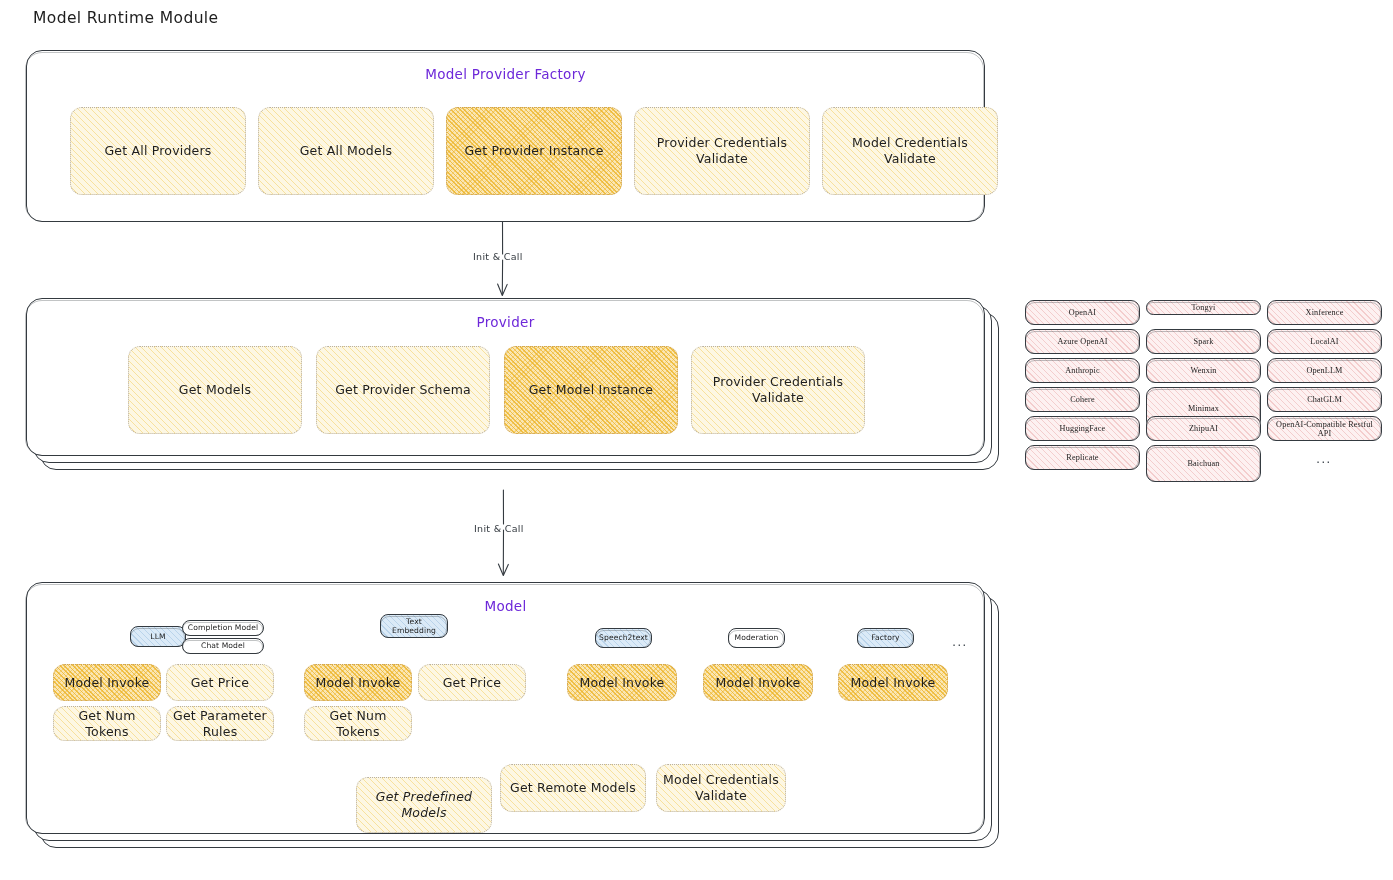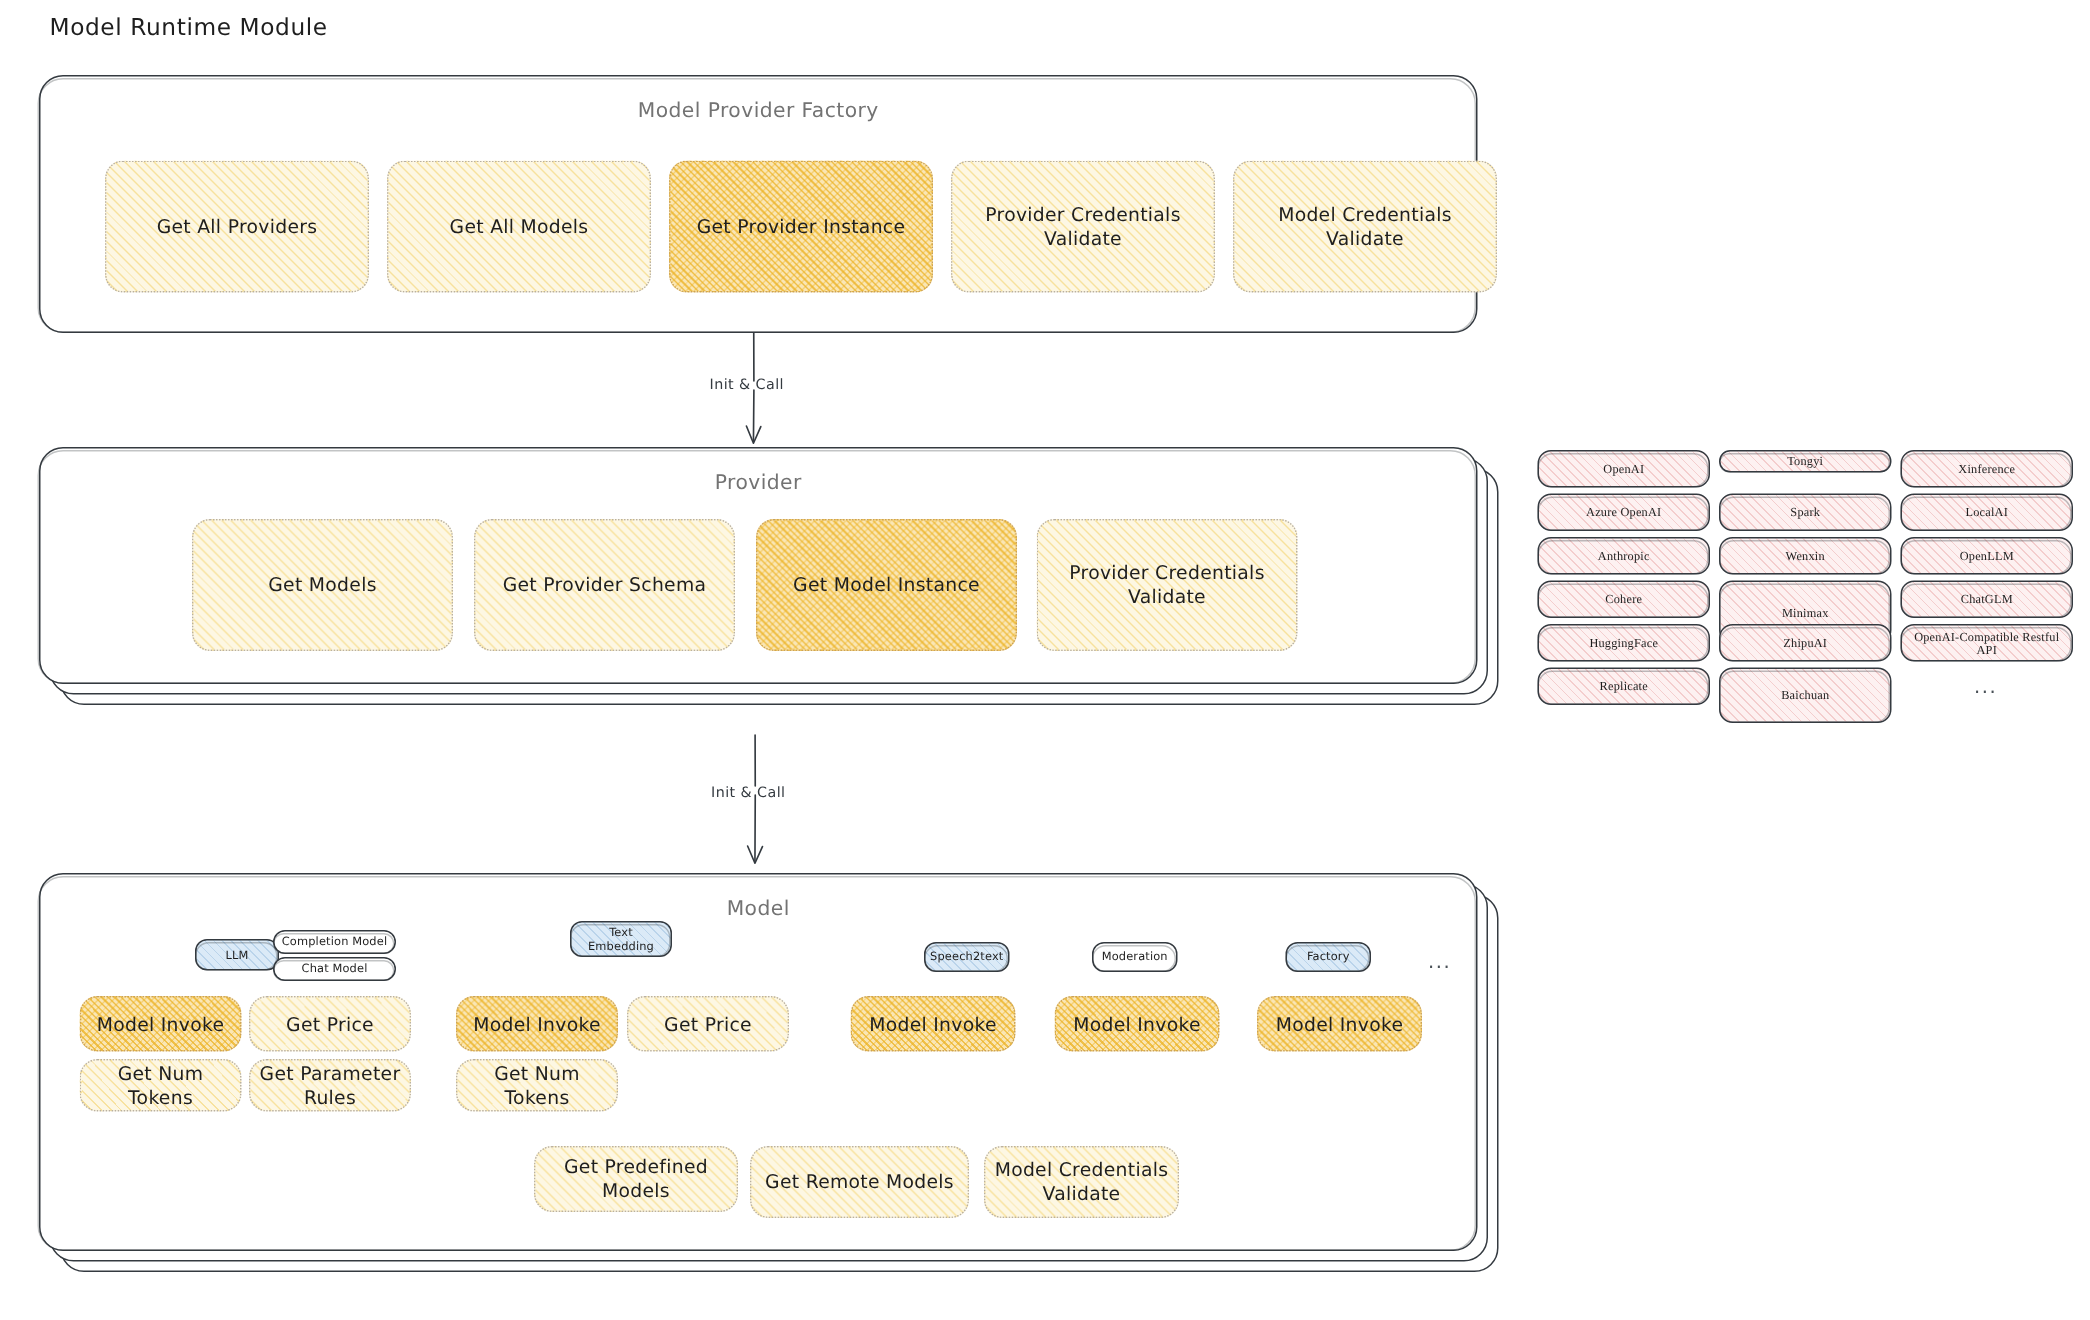--- a/index.html
+++ b/index.html
@@ -54,21 +54,21 @@
     box-sizing: border-box;
   }
   .panel-title {
     position: absolute;
     top: 16px;
     left: 0;
     right: 0;
     text-align: center;
     font-size: 13.5px;
     letter-spacing: .3px;
-    color: #737373;
+    color: #6d28d9;
   }
 
   
   .chip {
     position: absolute;
     box-sizing: border-box;
     border: 1.1px dotted #b9b0a0;
     border-radius: 12px;
     display: flex;
     align-items: center;
@@ -267,27 +267,27 @@
   <div class="chip" style="left:140px; top:82px; width:108px; height:37px;">Get Price</div>
   <div class="chip" style="left:27px; top:124px; width:108px; height:35px;">Get Num Tokens</div>
   <div class="chip" style="left:140px; top:124px; width:108px; height:35px;">Get Parameter Rules</div>
 
   <div class="badge blue" style="left:354px; top:32px; width:68px; height:24px;">Text Embedding</div>
 
   <div class="chip hl" style="left:278px; top:82px; width:108px; height:37px;">Model Invoke</div>
   <div class="chip" style="left:392px; top:82px; width:108px; height:37px;">Get Price</div>
   <div class="chip" style="left:278px; top:124px; width:108px; height:35px;">Get Num Tokens</div>
 
-  <div class="badge blue" style="left:569px; top:46px; width:57px; height:20px;margin-left:21px;">Speech2text</div>
+  <div class="badge blue" style="left:569px; top:46px; width:57px; height:20px;">Speech2text</div>
   <div class="chip hl" style="left:541px; top:82px; width:110px; height:37px;">Model Invoke</div>
 
   <div class="badge" style="left:702px; top:46px; width:57px; height:20px;">Moderation</div>
   <div class="chip hl" style="left:677px; top:82px; width:110px; height:37px;">Model Invoke</div>
 
   <div class="badge blue" style="left:831px; top:46px; width:57px; height:20px;">Factory</div>
   <div class="chip hl" style="left:812px; top:82px; width:110px; height:37px;">Model Invoke</div>
 
   <div class="ellipsis" style="left:926px; top:53px;">...</div>
 
-  <div class="chip" style="left:330px; top:182px; width:136px; height:44px;">Get Predefined Models</div>
+  <div class="chip" style="left:330px; top:195px; width:136px; height:56px;font-style:italic;">Get Predefined Models</div>
   <div class="chip" style="left:474px; top:182px; width:146px; height:48px;">Get Remote Models</div>
   <div class="chip" style="left:630px; top:182px; width:130px; height:48px;">Model Credentials Validate</div>
 </div>
 
 </body></html>

